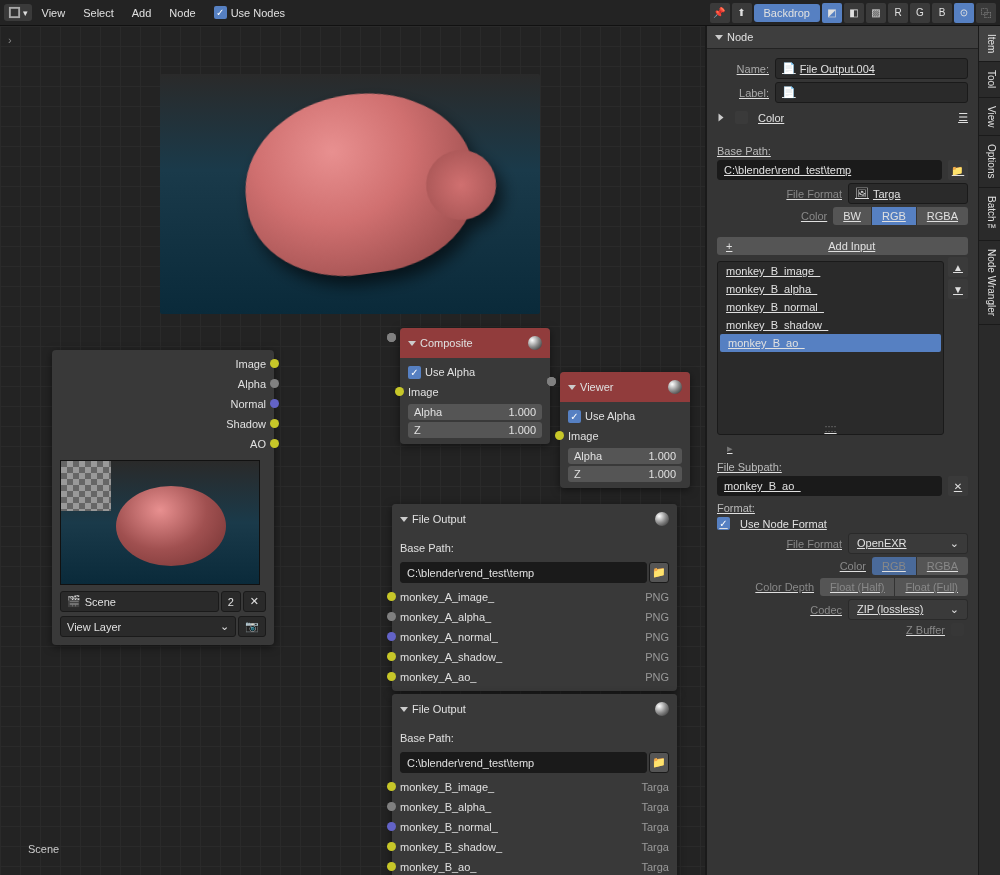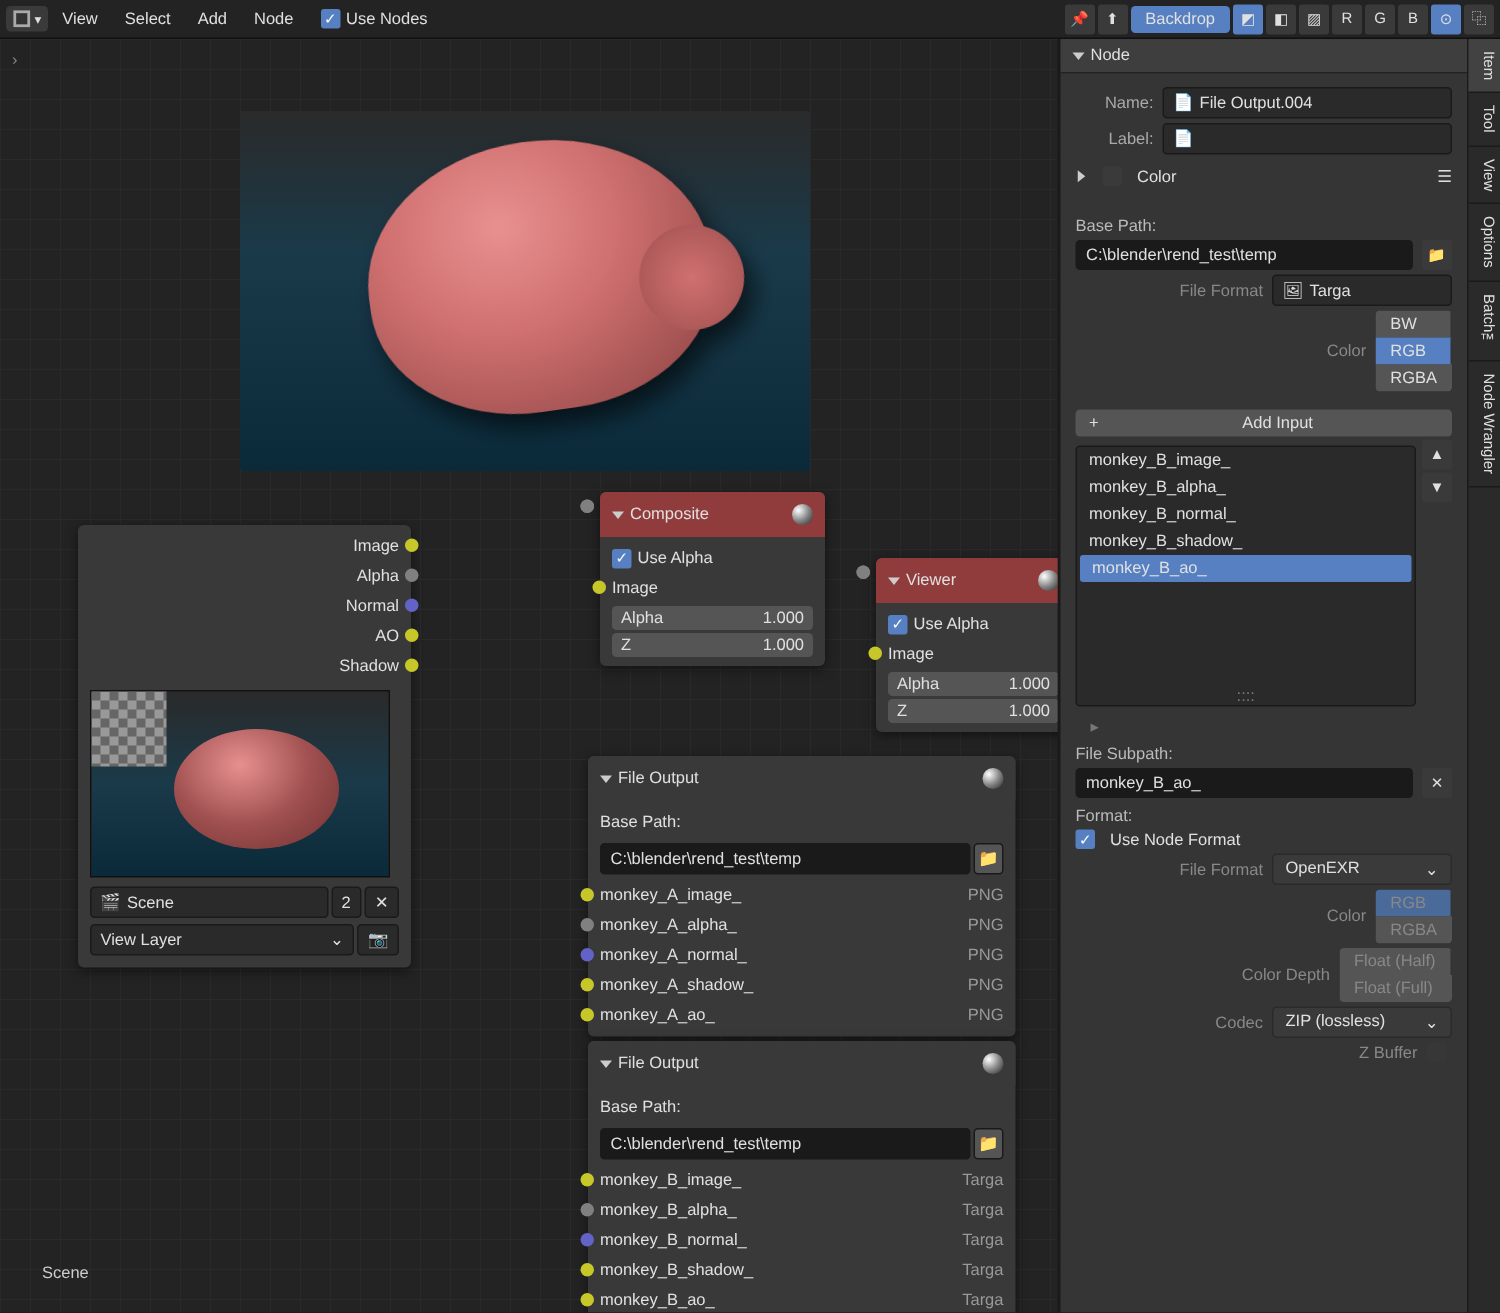--- a/index.html
+++ b/index.html
@@ -44,26 +44,26 @@
   .node-preview .mini-monkey { position: absolute; top: 25px; left: 55px; width: 110px; height: 80px; background: radial-gradient(ellipse at 40% 30%, #e89090, #a05050, #703030); border-radius: 50%; }
   .dropdown-row { display: flex; gap: 2px; margin: 4px 8px; }
   .dd { background: #2a2a2a; border-radius: 3px; padding: 3px 6px; flex: 1; display: flex; align-items: center; gap: 4px; border: 1px solid #1a1a1a; }
   .dd.small { flex: 0 0 20px; justify-content: center; }
   .folder-btn { width: 20px; background: #555; border-radius: 3px; display: flex; align-items: center; justify-content: center; }
   .sidebar { position: absolute; top: 26px; right: 22px; width: 272px; height: 849px; background: #353535; border-left: 1px solid #1a1a1a; overflow-y: auto; }
   .side-tabs { position: absolute; top: 26px; right: 0; width: 22px; height: 849px; background: #2a2a2a; border-left: 1px solid #1a1a1a; display: flex; flex-direction: column; }
   .side-tab { writing-mode: vertical-rl; padding: 8px 3px; cursor: pointer; font-size: 10px; border-bottom: 1px solid #1a1a1a; text-align: center; }
   .side-tab.active { background: #424242; }
   .panel-header { background: #3e3e3e; padding: 5px 8px; display: flex; align-items: center; border-bottom: 1px solid #222; }
-  .panel-body { padding: 6px 10px; }
+  .panel-body { padding: 6px 10px; text-decoration: underline; }
   .prop-row { display: flex; align-items: center; margin: 3px 0; gap: 6px; }
   .prop-lbl { width: 52px; text-align: right; color: #aaa; }
   .prop-field { flex: 1; background: #2a2a2a; border: 1px solid #1a1a1a; border-radius: 3px; padding: 3px 6px; display: flex; align-items: center; gap: 4px; }
   .sub-label { color: #bbb; margin: 6px 0 3px 0; }
-  .btn-group { display: flex; border-radius: 3px; overflow: hidden; flex-direction: column; }
+  .btn-group { display: flex; border-radius: 3px; overflow: hidden; }
   .btn-seg { background: #555; padding: 3px 10px; border-right: 1px solid #333; cursor: pointer; }
   .btn-seg:last-child { border-right: none; }
   .btn-seg.active { background: #5680c2; }
   .add-btn { background: #555; border-radius: 3px; padding: 3px; text-align: center; margin: 2px 0; display: flex; }
   .list-box { background: #2a2a2a; border: 1px solid #1a1a1a; border-radius: 3px; margin: 4px 0; min-height: 170px; }
   .list-item { padding: 3px 8px; }
   .list-item.selected { background: #5680c2; border-radius: 2px; margin: 0 2px; }
   .wire { stroke: #aaa; stroke-width: 1.2; fill: none; }
   svg.wires { position: absolute; inset: 0; pointer-events: none; }
   .scene-label { position: absolute; bottom: 20px; left: 28px; color: #ccc; }
@@ -138,25 +138,25 @@
         </div>
       <div class="socket-row out">
           <span>Alpha</span>
           <span class="sock out grey"></span>
         </div>
       <div class="socket-row out">
           <span>Normal</span>
           <span class="sock out purple"></span>
         </div>
       <div class="socket-row out">
+          <span>Shadow</span>
+          <span class="sock out yellow"></span>
+        </div>
+      <div class="socket-row out">
           <span>AO</span>
-          <span class="sock out yellow"></span>
-        </div>
-      <div class="socket-row out">
-          <span>Shadow</span>
           <span class="sock out yellow"></span>
         </div>
       <div class="node-preview">
         <div class="checker"></div>
         <div class="mini-monkey"></div>
       </div>
       <div class="dropdown-row">
         <div class="dd">
             <span>🎬</span>
             <span>Scene</span>
@@ -195,21 +195,21 @@
           <span class="sock in grey" style="left:-13px"></span>
         </div>
       <div class="value-box">
           <span>Z</span>
           <span>1.000</span>
           <span class="sock in grey" style="left:-13px"></span>
         </div>
     </div>
   </div>
 
-  <div class="node" style="top:346px;left:584px;width:130px">
+  <div class="node" style="top:346px;left:560px;width:130px">
     <div class="node-header">
       <span class="triangle"></span>
       <span class="trilabel">Viewer</span>
       <span class="sphere-i"></span>
     </div>
     <div class="node-body">
       <div class="socket-row in">
           <span class="chk"></span>
           <span>Use Alpha</span>
         </div>

